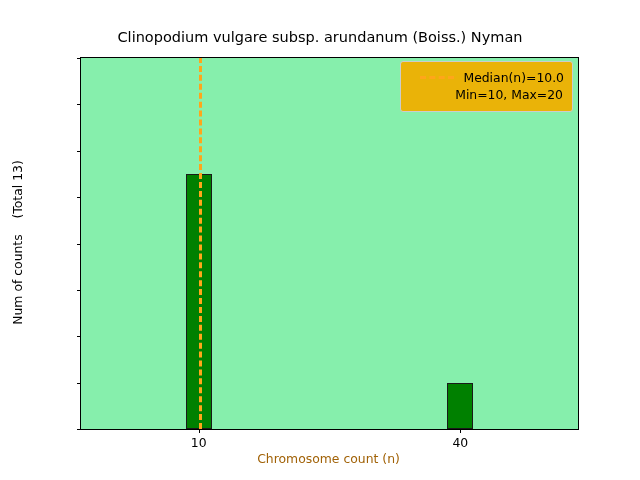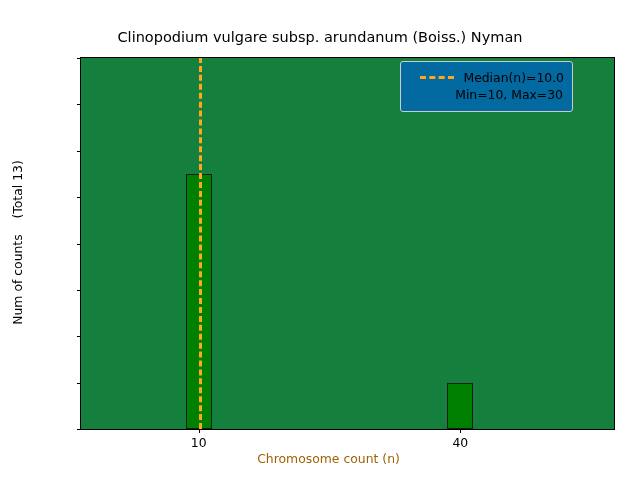--- a/index.html
+++ b/index.html
@@ -36,22 +36,21 @@
 
   
   #plot-area {
     position: absolute;
     left: 80px;
     top: 57px;
     width: 497px;
     height: 371px;
     border: 1.3px solid #000000;
     box-sizing: content-box;
-    background: #15803d;
-    padding-left: 36px;
+    background: #86efac;
   }
   #plot-inner {
     position: absolute;
     left: 0;
     top: 0;
     width: 497px;
     height: 371px;
     overflow: hidden;
   }
 
@@ -129,21 +128,21 @@
     white-space: pre;
   }
 
   
   #legend {
     position: absolute;
     left: 400px;
     top: 61px;
     width: 173px;
     box-sizing: border-box;
-    background: #0369a1;
+    background: #eab308;
     border: 1px solid #cccccc;
     border-radius: 3px;
     padding: 7px 8px 8px 8px;
     font-size: 12.4px;
     line-height: 17px;
   }
   .legend-row {
     display: flex;
     align-items: center;
     justify-content: flex-end;
@@ -206,17 +205,17 @@
   <div id="ylabel">Num of counts    (Total 13)</div>
 
   <div id="legend">
     <div class="legend-row">
       <span class="legend-dash-wrap">
         <span class="legend-dash"></span>
       </span>
       <span class="legend-text">Median(n)=10.0</span>
     </div>
     <div class="legend-row legend-row-2">
-      <span class="legend-text">Min=10, Max=30</span>
+      <span class="legend-text">Min=10, Max=20</span>
     </div>
   </div>
 
 </div>
 
 </body></html>

